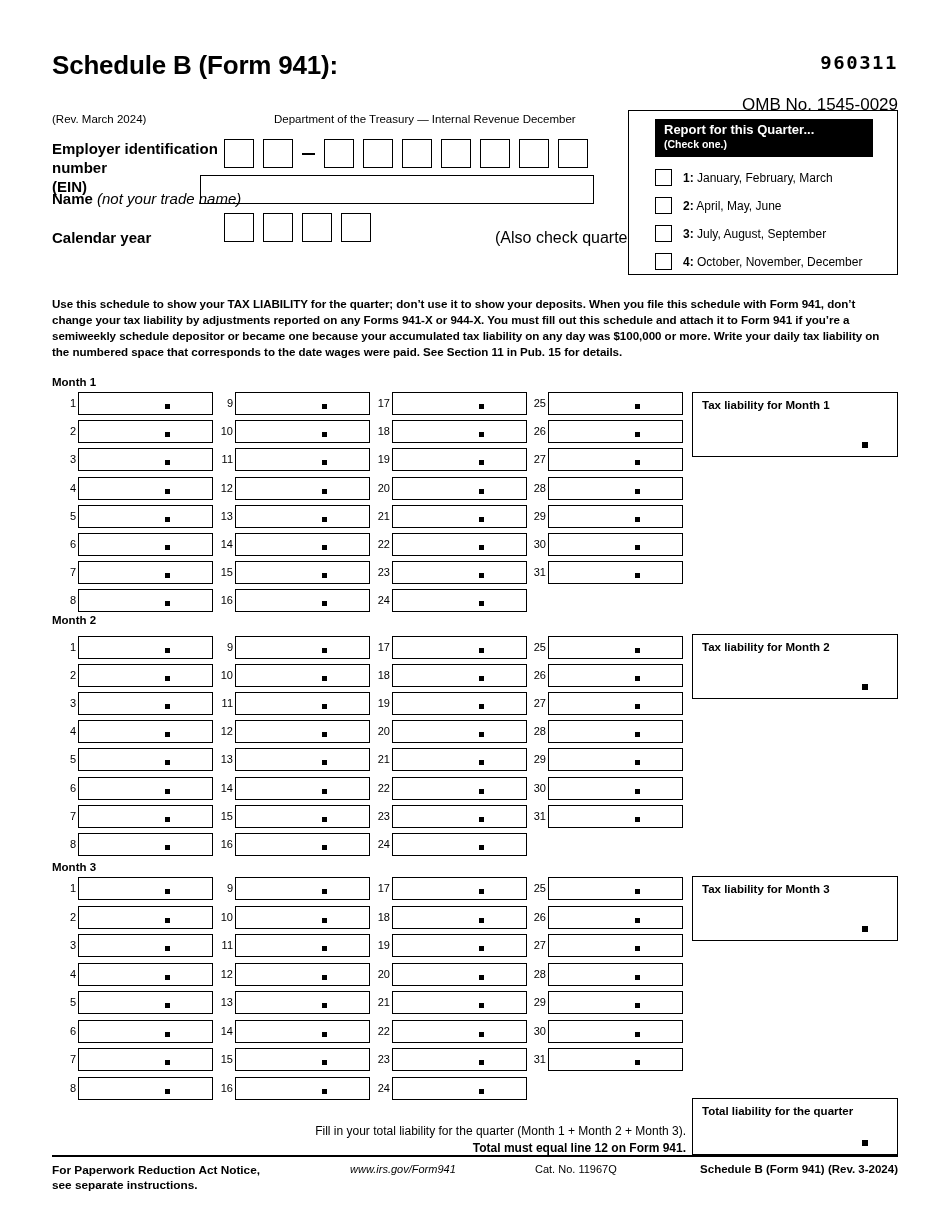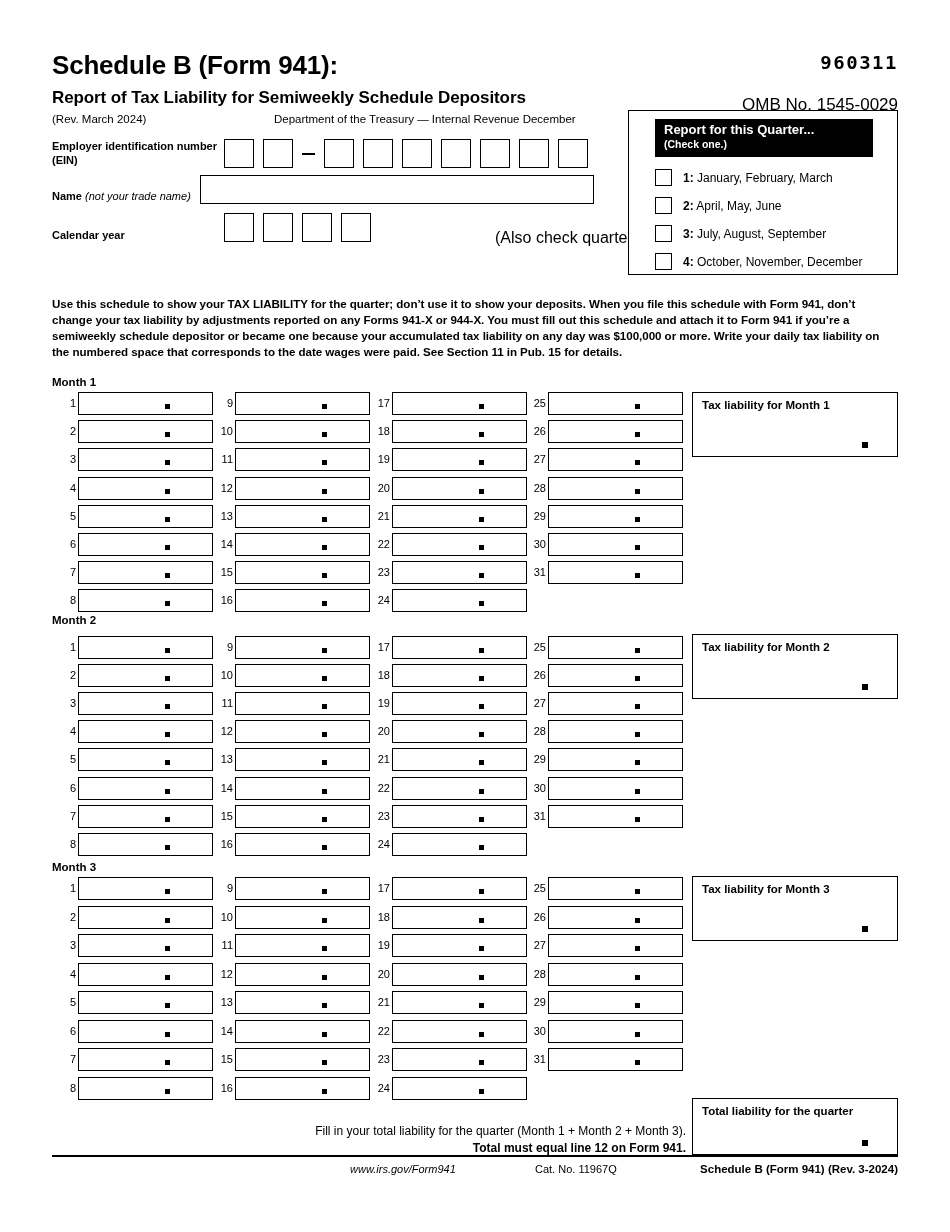--- a/index.html
+++ b/index.html
@@ -47,21 +47,21 @@
     letter-spacing:1.5px;
     transform:scaleY(0.92);
     transform-origin:right top;
   }
   #omb{
     right:52px; top:95px;
     font-size:17px;
   }
 
   
-  .fieldlabel{font-size:11px;font-weight:bold;line-height:1.25;}
+  .fieldlabel{font-size:15px;font-weight:bold;line-height:1.25;}
   .fieldlabel i{font-weight:normal;font-style:italic;}
   #ein-label{left:52px; top:140px; width:170px;}
   #ein-boxes{left:224px; top:139px; display:flex; align-items:center;}
   .cellbox{
     width:30px;height:29px;
     border:1.3px solid #000;
     background:#fff;
     box-sizing:border-box;
     margin-right:9px;
   }
@@ -200,21 +200,20 @@
     font-size:11.5px; font-weight:bold;
   }
 </style>
 </head>
 <body>
 
 <div id="page">
 
   <div class="abs" id="form-title">Schedule B (Form 941):</div>
 
-  <div class="abs" id="form-subtitle">Report of Tax Liability for Semiweekly Schedule Depositors</div>
 
   <div class="abs" id="rev-date">(Rev. March 2024)</div>
 
   <div class="abs" id="treasury">Department of the Treasury  —  Internal Revenue December</div>
 
   <div class="abs" id="scanline">960311</div>
 
   <div class="abs" id="omb">OMB No. 1545-0029</div>
 
   <div class="abs fieldlabel" id="ein-label">
@@ -669,20 +668,24 @@
     <span class="bold">Total must equal line 12 on Form 941.</span>
   </div>
 
   <div class="liabbox" id="total-box" style="left:692px; top:1098px; width:206px; height:57px;">
     <div class="ltitle">Total liability for the quarter</div>
     <div class="dot"></div>
   </div>
 
   <div class="abs" id="footer-rule"></div>
 
+  <div class="abs" id="foot-left">
+    <span>For Paperwork Reduction Act Notice,</span><br>
+    <span>see separate instructions.</span>
+  </div>
 
   <div class="abs" id="foot-url">www.irs.gov/Form941</div>
 
   <div class="abs" id="foot-cat">Cat. No. 11967Q</div>
 
   <div class="abs" id="foot-right">Schedule B (Form 941) (Rev. 3-2024)</div>
 
 </div>
 
 </body></html>

